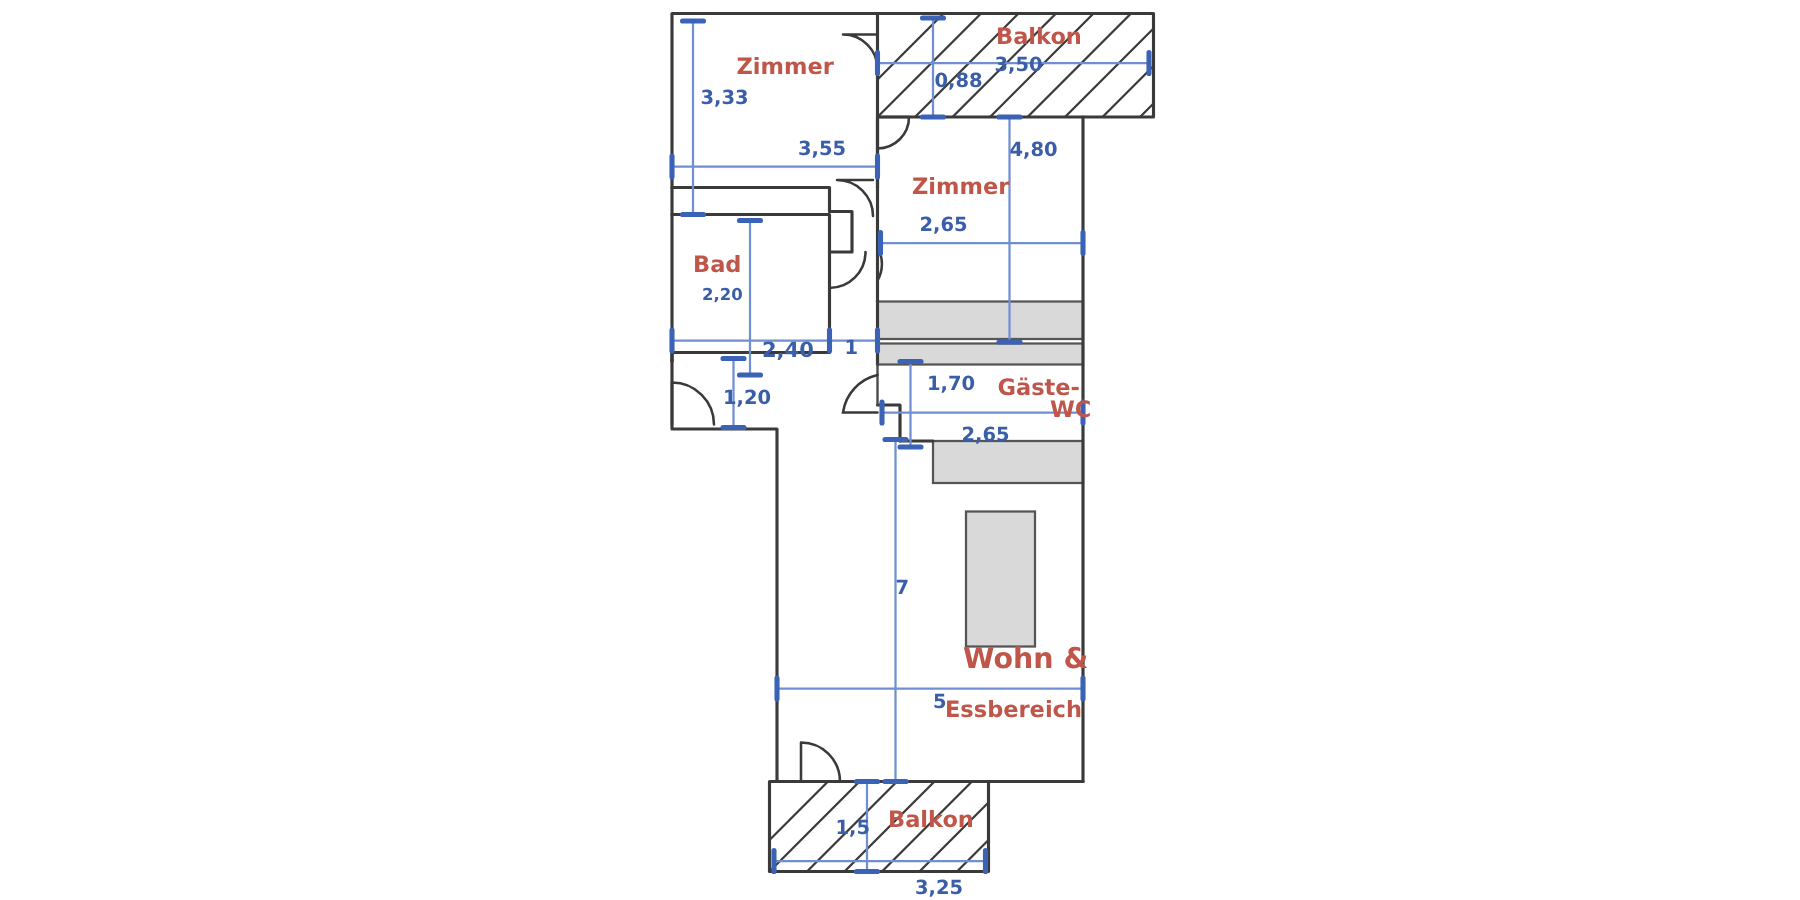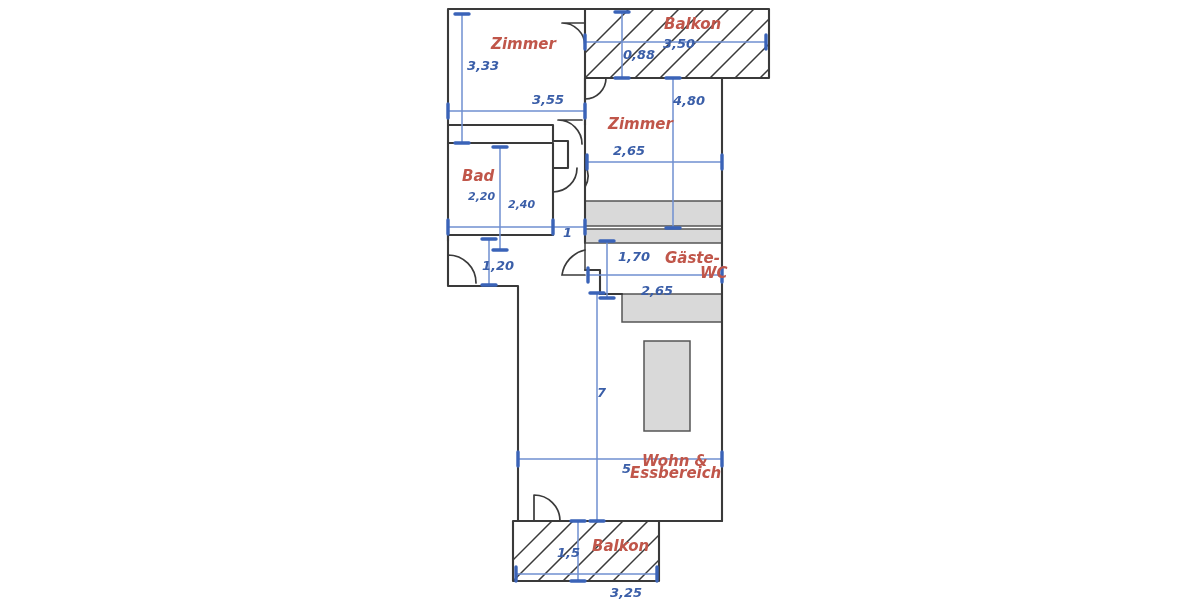--- a/index.html
+++ b/index.html
@@ -9,21 +9,21 @@
   .wall{fill:none;stroke:#3a3a3a;stroke-width:2.1;stroke-linecap:round;stroke-linejoin:round;}
   .wall-thin{fill:none;stroke:#4a4a4a;stroke-width:1.6;stroke-linecap:round;}
   .door{fill:none;stroke:#3a3a3a;stroke-width:1.7;stroke-linecap:round;}
   .hatch{fill:none;stroke:#3a3a3a;stroke-width:1.5;stroke-linecap:round;}
   .block{fill:#d9d9d9;stroke:#555;stroke-width:1.5;}
   .dim{fill:none;stroke:#6f8fd0;stroke-width:1.5;}
   .tick{fill:none;stroke:#3a63b8;stroke-width:3.4;stroke-linecap:round;}
   .lbl{position:absolute;white-space:nowrap;pointer-events:none;}
   .red{color:#c0564a;}
   .blue{color:#3a5ea8;}
-  .hand{font-family:"DejaVu Sans",sans-serif;font-style:italic;font-weight:600;}
+  .hand{font-family:"DejaVu Sans",sans-serif;font-weight:600;}
 </style>
 </head>
 <body>
 
 <div id="stage">
 
   <svg id="plan" viewBox="0 0 1200 600">
 
     <g>
       <rect class="block" x="585" y="201" width="137" height="25"></rect>
@@ -170,30 +170,30 @@
   </svg>
 
   <div id="labels">
       <div class="lbl hand red" style="left: 491px; top: 35px; font-size: 15px;">Zimmer</div>
       <div class="lbl hand red" style="left: 608px; top: 115px; font-size: 15px;">Zimmer</div>
       <div class="lbl hand red" style="left: 462px; top: 167px; font-size: 15px;">Bad</div>
       <div class="lbl hand red" style="left: 665px; top: 249px; font-size: 15px;">Gäste-</div>
       <div class="lbl hand red" style="left: 700px; top: 264px; font-size: 15px;">WC</div>
       <div class="lbl hand red" style="left: 664px; top: 15px; font-size: 15px;">Balkon</div>
       <div class="lbl hand red" style="left: 592px; top: 537px; font-size: 15px;">Balkon</div>
-      <div class="lbl hand red" style="left: 642px; top: 452px; font-size: 15px;">Wohn &amp;</div>
+      <div class="lbl hand red" style="left: 642px; top: 428px; font-size: 19px;">Wohn &amp;</div>
       <div class="lbl hand red" style="left: 630px; top: 464px; font-size: 15px;">Essbereich</div>
       <div class="lbl hand blue" style="left: 467px; top: 58px; font-size: 13px;">3,33</div>
       <div class="lbl hand blue" style="left: 532px; top: 92px; font-size: 13px;">3,55</div>
       <div class="lbl hand blue" style="left: 623px; top: 47px; font-size: 13px;">0,88</div>
       <div class="lbl hand blue" style="left: 663px; top: 36px; font-size: 13px;">3,50</div>
       <div class="lbl hand blue" style="left: 673px; top: 93px; font-size: 13px;">4,80</div>
       <div class="lbl hand blue" style="left: 613px; top: 143px; font-size: 13px;">2,65</div>
       <div class="lbl hand blue" style="left: 468px; top: 190px; font-size: 11px;">2,20</div>
-      <div class="lbl hand blue" style="left: 508px; top: 198px; font-size: 11px;">2,40</div>
+      <div class="lbl hand blue" style="left: 508px; top: 226px; font-size: 14px;">2,40</div>
       <div class="lbl hand blue" style="left: 563px; top: 225px; font-size: 13px;">1</div>
       <div class="lbl hand blue" style="left: 482px; top: 258px; font-size: 13px;">1,20</div>
       <div class="lbl hand blue" style="left: 618px; top: 249px; font-size: 13px;">1,70</div>
       <div class="lbl hand blue" style="left: 641px; top: 283px; font-size: 13px;">2,65</div>
       <div class="lbl hand blue" style="left: 597px; top: 385px; font-size: 13px;">7</div>
       <div class="lbl hand blue" style="left: 622px; top: 461px; font-size: 13px;">5</div>
       <div class="lbl hand blue" style="left: 557px; top: 545px; font-size: 13px;">1,5</div>
       <div class="lbl hand blue" style="left: 610px; top: 565px; font-size: 13px; margin-top: 20px;">3,25</div>
     </div>
 

